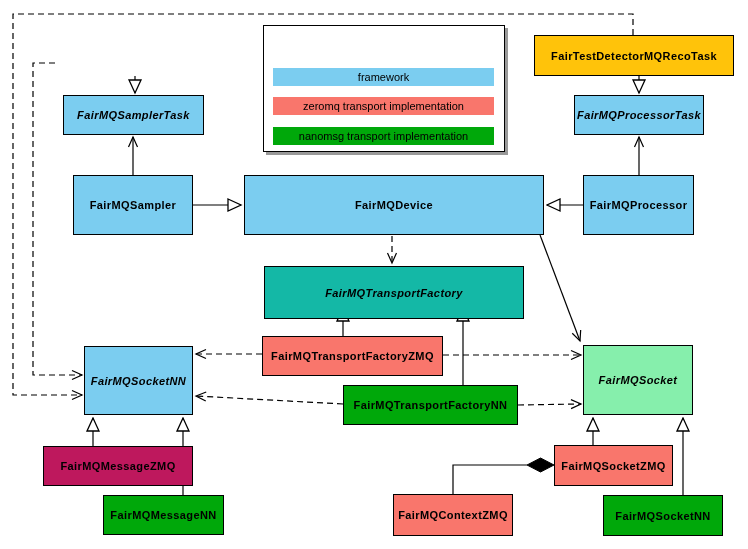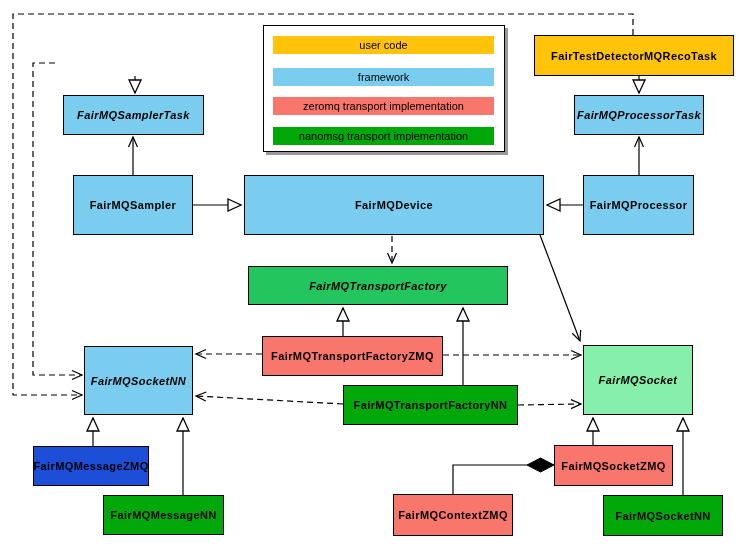--- a/index.html
+++ b/index.html
@@ -65,50 +65,49 @@
     <path class="edge dashed" d="M343,404 L196,396" marker-end="url(#vee)"></path>
     <path class="edge dashed" d="M518,405 L581,404" marker-end="url(#vee)"></path>
     <path class="edge dashed" d="M55,63 L33,63 L33,375 L82,375" marker-end="url(#vee)"></path>
     <path class="edge dashed" d="M633,35 L633,14 L13,14 L13,395 L82,395" marker-end="url(#vee)"></path>
 
     <path class="edge" d="M453,494 L453,465 L527,465"></path>
     <polygon points="527,465 540.5,458 554,465 540.5,472" fill="#000" stroke="#000"></polygon>
   </svg>
 
   <div id="legend">
-    <div class="legend-bar" style="top: 10px; background: rgb(255, 195, 10);">user code</div>
     <div class="legend-bar" style="top: 42px; background: rgb(123, 205, 240);">framework</div>
     <div class="legend-bar" style="top: 71px; background: rgb(249, 118, 108);">zeromq transport implementation</div>
     <div class="legend-bar" style="top: 101px; background: rgb(0, 168, 10);">nanomsg transport implementation</div>
   </div>
 
 
   <div class="node" style="left: 534px; top: 35px; width: 200px; height: 41px; background: rgb(255, 195, 10);">FairTestDetectorMQRecoTask</div>
 
   <div class="node abstract" style="left: 63px; top: 95px; width: 141px; height: 40px; background: rgb(123, 205, 240);">FairMQSamplerTask</div>
 
   <div class="node abstract" style="left: 574px; top: 95px; width: 130px; height: 40px; background: rgb(123, 205, 240);">FairMQProcessorTask</div>
 
   <div class="node" style="left: 73px; top: 175px; width: 120px; height: 60px; background: rgb(123, 205, 240);">FairMQSampler</div>
 
   <div class="node" style="left: 244px; top: 175px; width: 300px; height: 60px; background: rgb(123, 205, 240);">FairMQDevice</div>
 
   <div class="node" style="left: 583px; top: 175px; width: 111px; height: 60px; background: rgb(123, 205, 240);">FairMQProcessor</div>
 
-  <div class="node abstract" style="left: 248px; top: 266px; width: 260px; height: 39px; background: #22c55e;">FairMQTransportFactory</div>
+  <div class="node abstract" style="left: 264px; top: 266px; width: 260px; height: 53px; background: #14b8a6;">FairMQTransportFactory</div>
 
   <div class="node" style="left: 262px; top: 336px; width: 181px; height: 40px; background: rgb(249, 118, 108);">FairMQTransportFactoryZMQ</div>
 
   <div class="node" style="left: 343px; top: 385px; width: 175px; height: 40px; background: rgb(0, 168, 10);">FairMQTransportFactoryNN</div>
 
   <div class="node abstract" style="left: 84px; top: 346px; width: 109px; height: 69px; background: rgb(123, 205, 240);">FairMQSocketNN</div>
 
   <div class="node abstract" style="left: 583px; top: 345px; width: 110px; height: 70px; background: #86efac;">FairMQSocket</div>
 
-  <div class="node" style="left: 33px; top: 446px; width: 116px; height: 40px; background: #1d4ed8;">FairMQMessageZMQ</div>
+  <div class="node" style="left: 43px; top: 446px; width: 150px; height: 40px; background: #be185d;">FairMQMessageZMQ</div>
 
   <div class="node" style="left: 103px; top: 495px; width: 121px; height: 40px; background: rgb(0, 168, 10);">FairMQMessageNN</div>
 
   <div class="node" style="left: 393px; top: 494px; width: 120px; height: 42px; background: rgb(249, 118, 108);">FairMQContextZMQ</div>
 
   <div class="node" style="left: 554px; top: 445px; width: 119px; height: 41px; background: rgb(249, 118, 108);">FairMQSocketZMQ</div>
 
   <div class="node" style="left: 603px; top: 495px; width: 120px; height: 41px; background: rgb(0, 168, 10);">FairMQSocketNN</div>
 
 </div>

